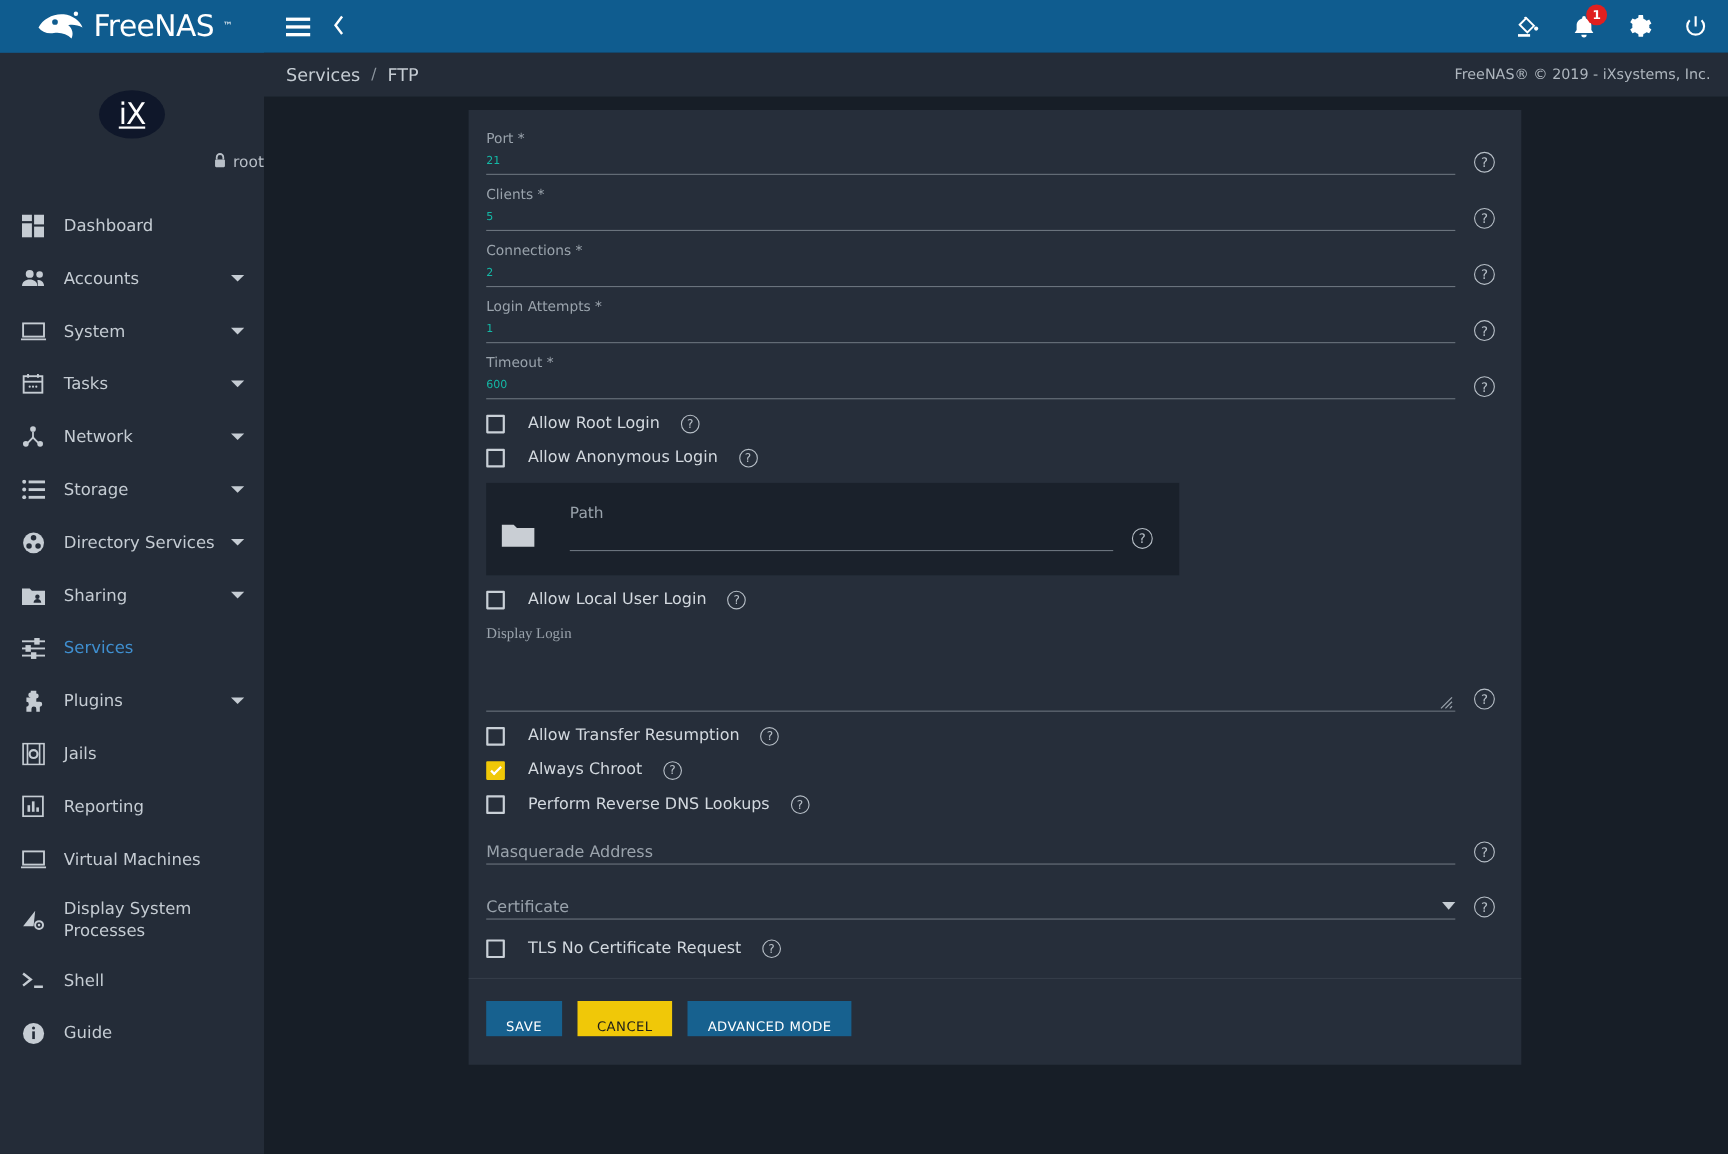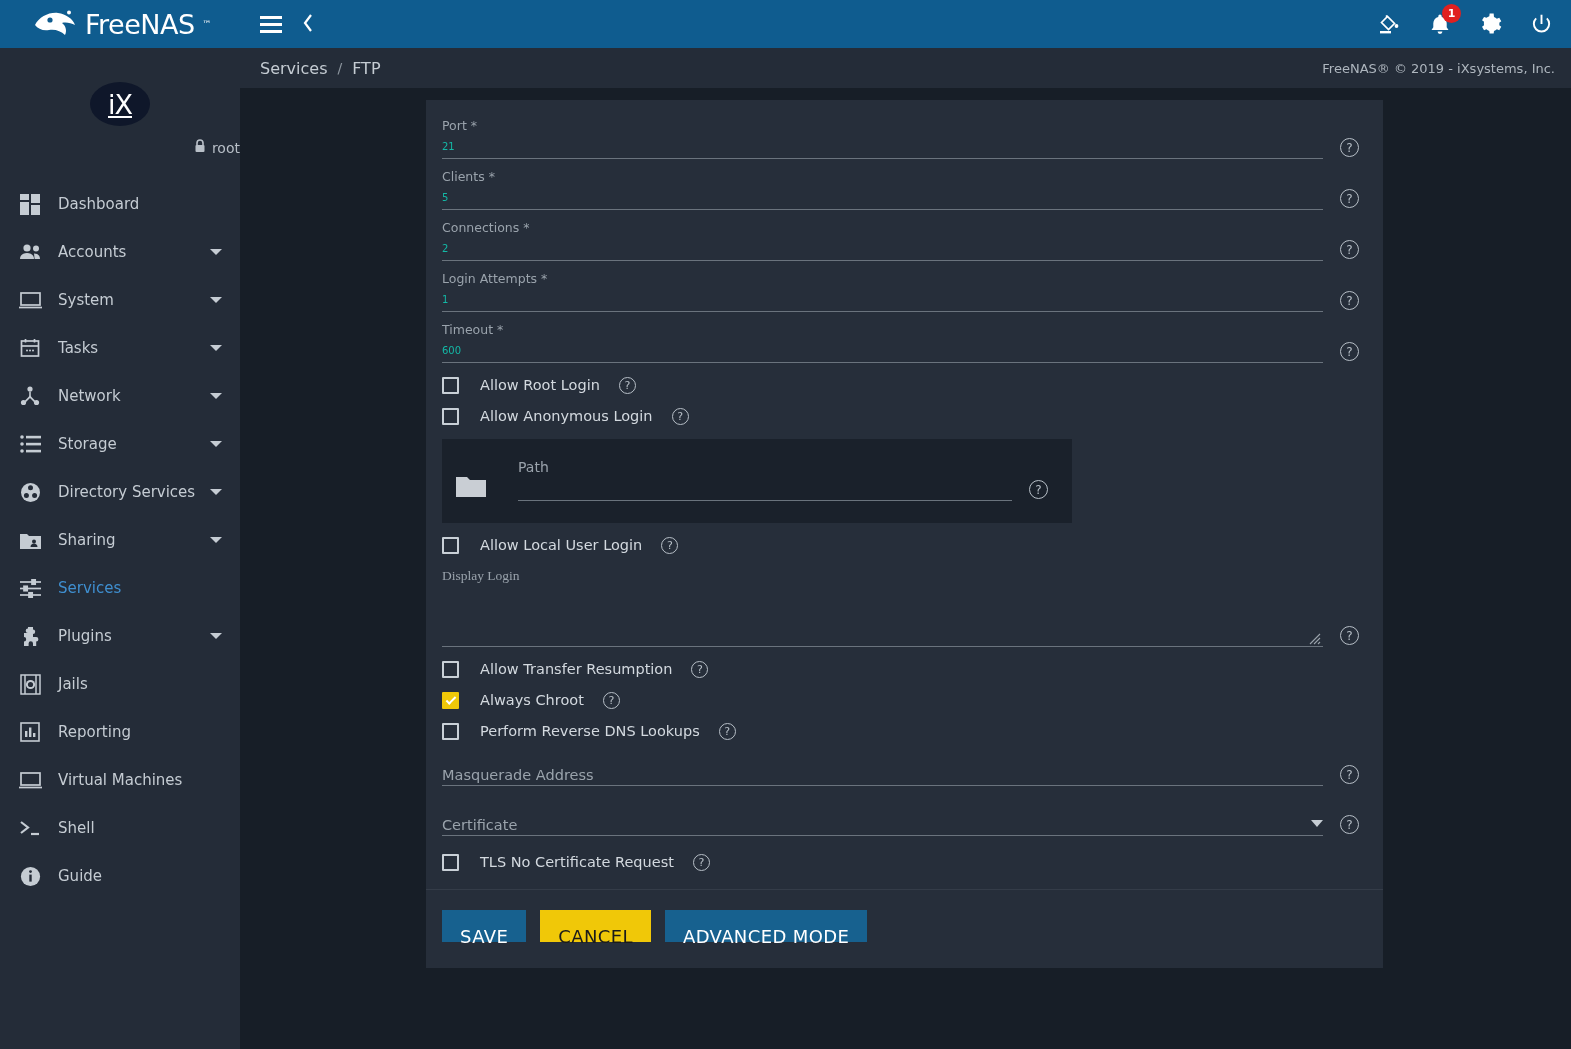--- a/index.html
+++ b/index.html
@@ -166,21 +166,21 @@
   .sel-caret {
     width:0;height:0;border-left:6px solid transparent;border-right:6px solid transparent;
     border-top:7px solid #c5ccd3; margin-bottom: 8px;
   }
 
   .card-footer {
     border-top: 1px solid #343c48; margin-top: 18px;
     padding: 20px 0 26px 16px; display:flex; gap: 14px;
   }
   .btn {
-    border:none; padding: 16px 18px; height: 32px; font-size: 18px;
+    border:none; padding: 16px 18px; height: 32px; font-size: 12px;
     letter-spacing: 0.4px; cursor:pointer;
     font-family:"DejaVu Sans","Liberation Sans",sans-serif;
   }
   .btn-primary { background:#17618f; color:#fff; }
   .btn-warn { background:#f0c808; color:#1b1b1b; }
 </style>
 </head>
 <body>
 
 <div class="app">
@@ -373,20 +373,30 @@
       <div class="navitem">
         <span class="nico">
           <svg width="23" height="18" viewBox="0 0 23 18" fill="none" stroke="currentColor" stroke-width="1.7">
             <rect x="2" y="2" width="19" height="12"></rect>
               <line x1="0" y1="16.5" x2="23" y2="16.5"></line>
           </svg>
         </span>
         <span class="nlabel">Virtual Machines</span>
       </div>
 
+      <div class="navitem two-line">
+        <span class="nico">
+          <svg width="22" height="20" viewBox="0 0 22 20" fill="currentColor">
+            <path d="M2 16L13 2l-1.5 14z"></path>
+            <circle cx="16.5" cy="15" r="3.6" fill="none" stroke="currentColor" stroke-width="1.8"></circle>
+            <circle cx="16.5" cy="15" r="1.2"></circle>
+          </svg>
+        </span>
+        <span class="nlabel">Display System Processes</span>
+      </div>
 
       <div class="navitem">
         <span class="nico">
           <svg width="22" height="18" viewBox="0 0 22 18" fill="none" stroke="currentColor" stroke-width="2.2">
             <polyline points="2,3 9,8.5 2,14"></polyline>
               <line x1="12" y1="15" x2="20" y2="15"></line>
           </svg>
         </span>
         <span class="nlabel">Shell</span>
       </div>

